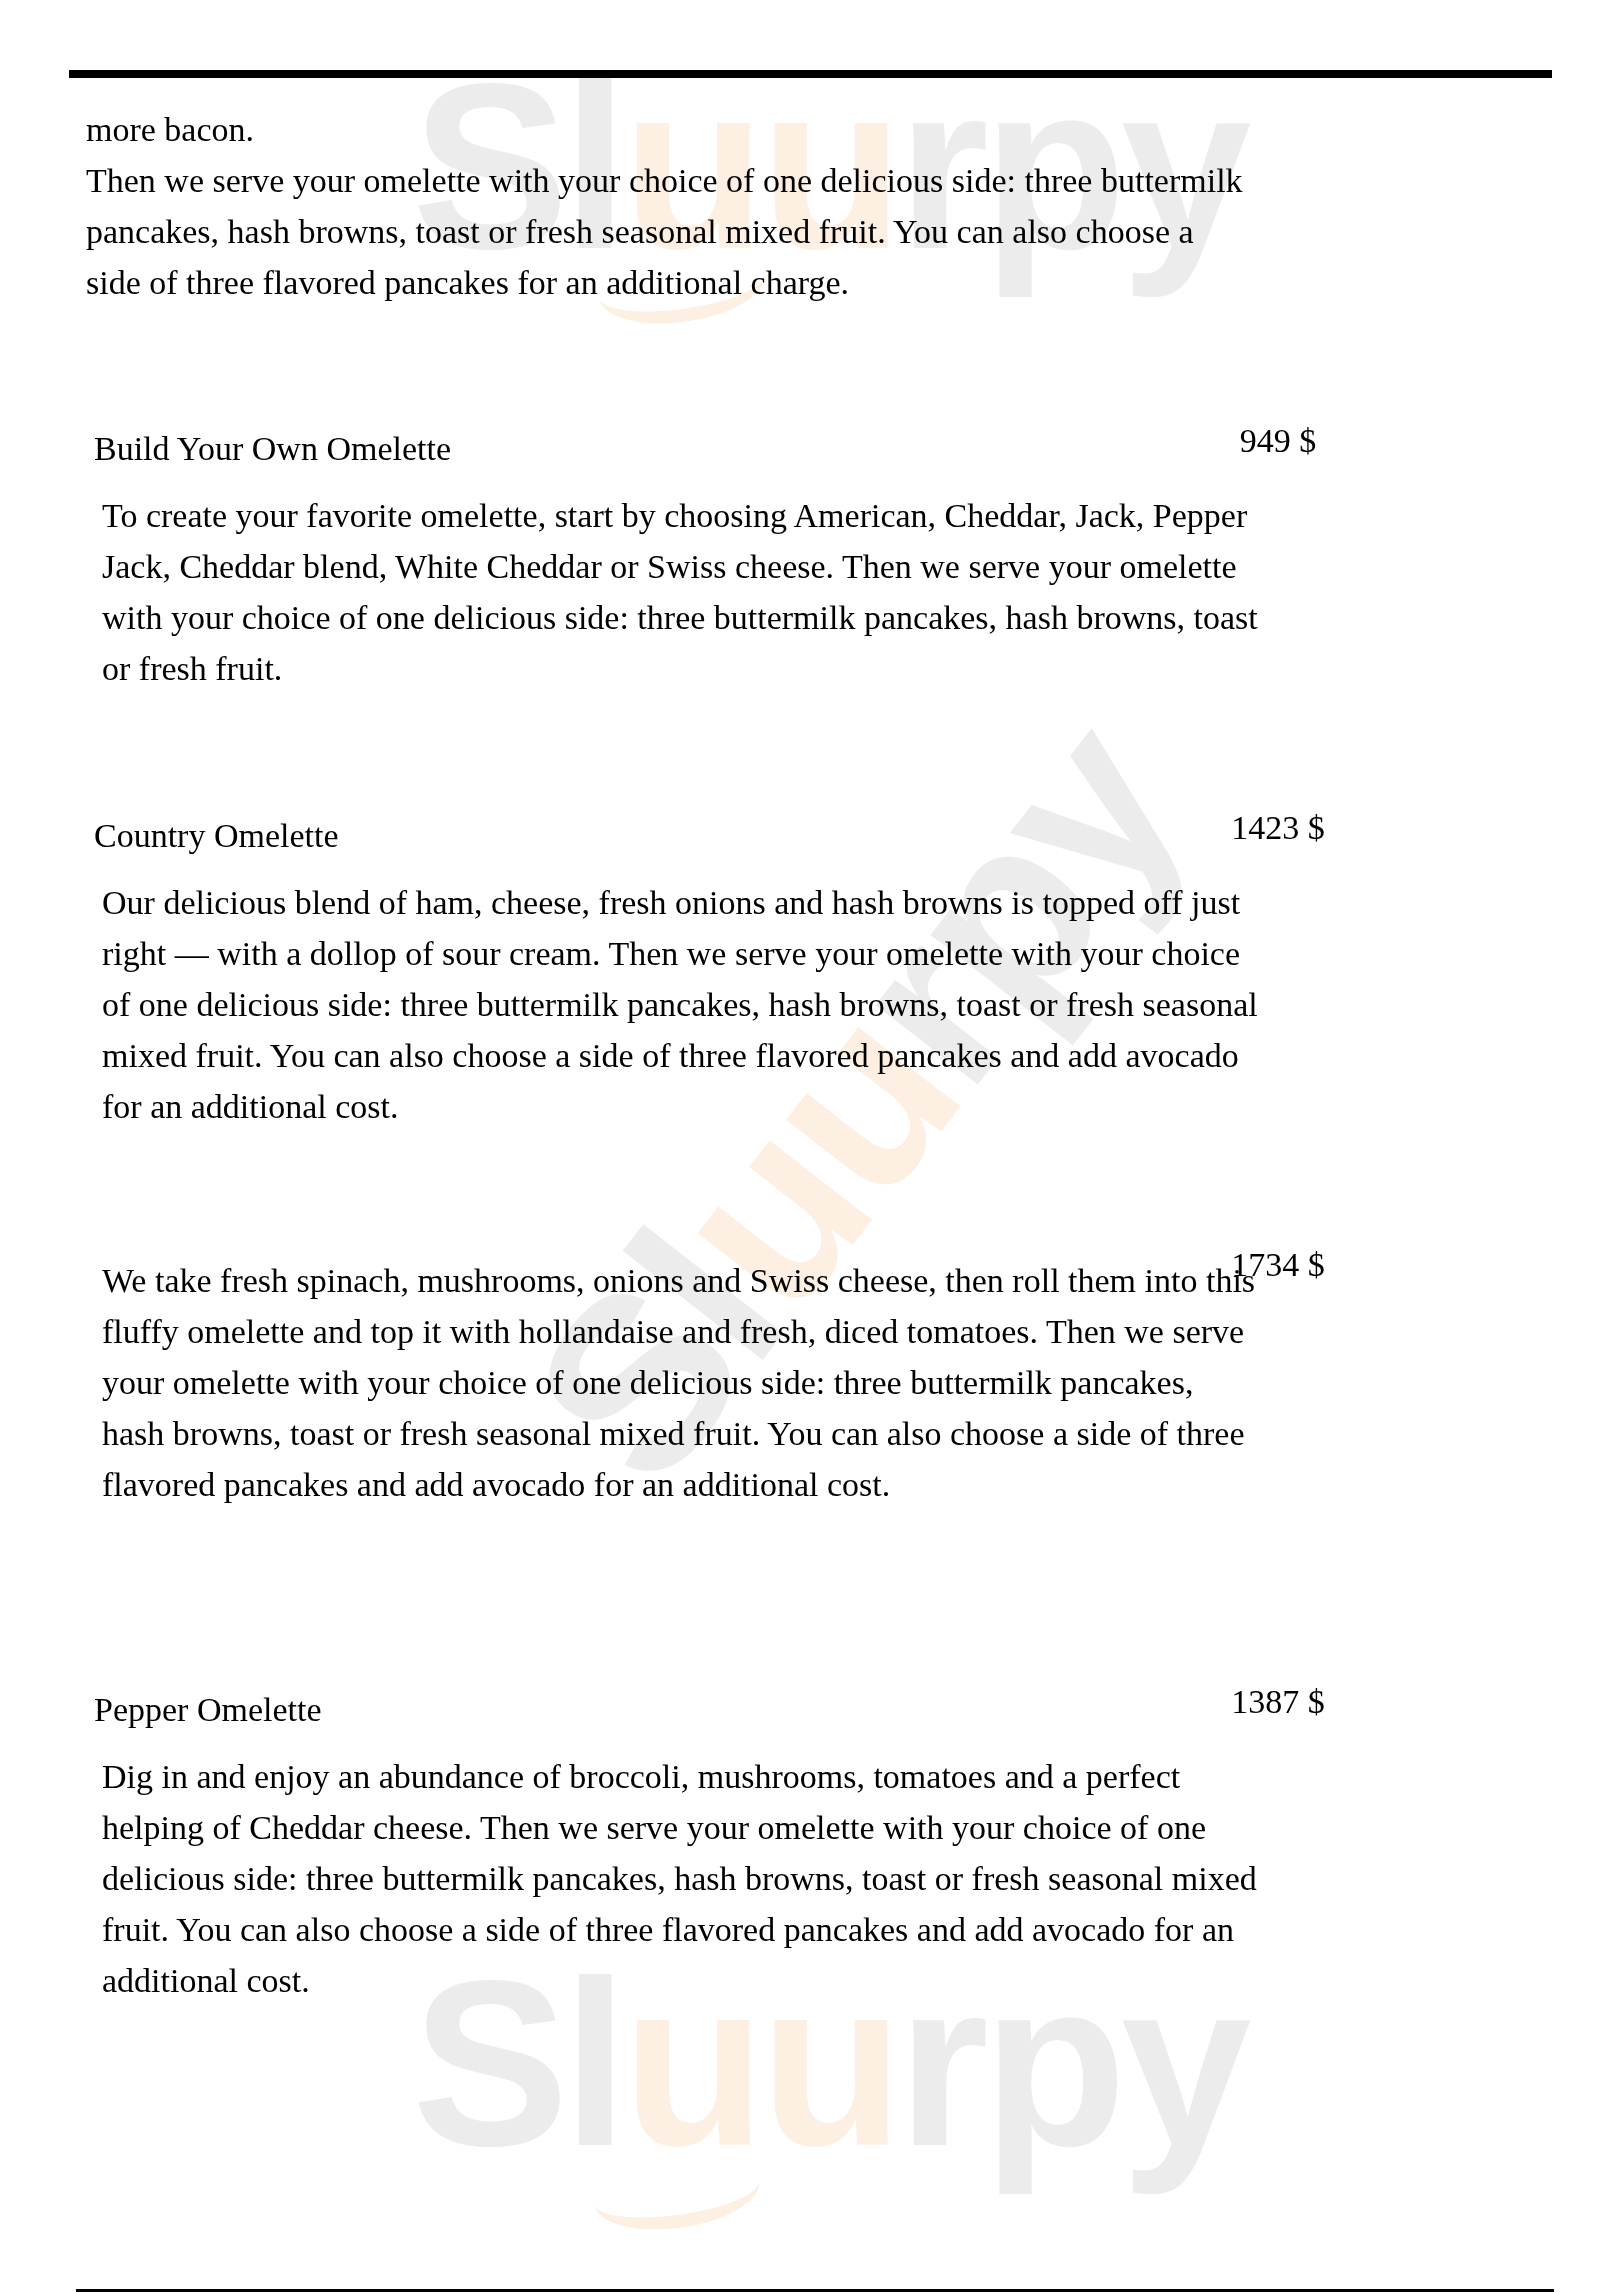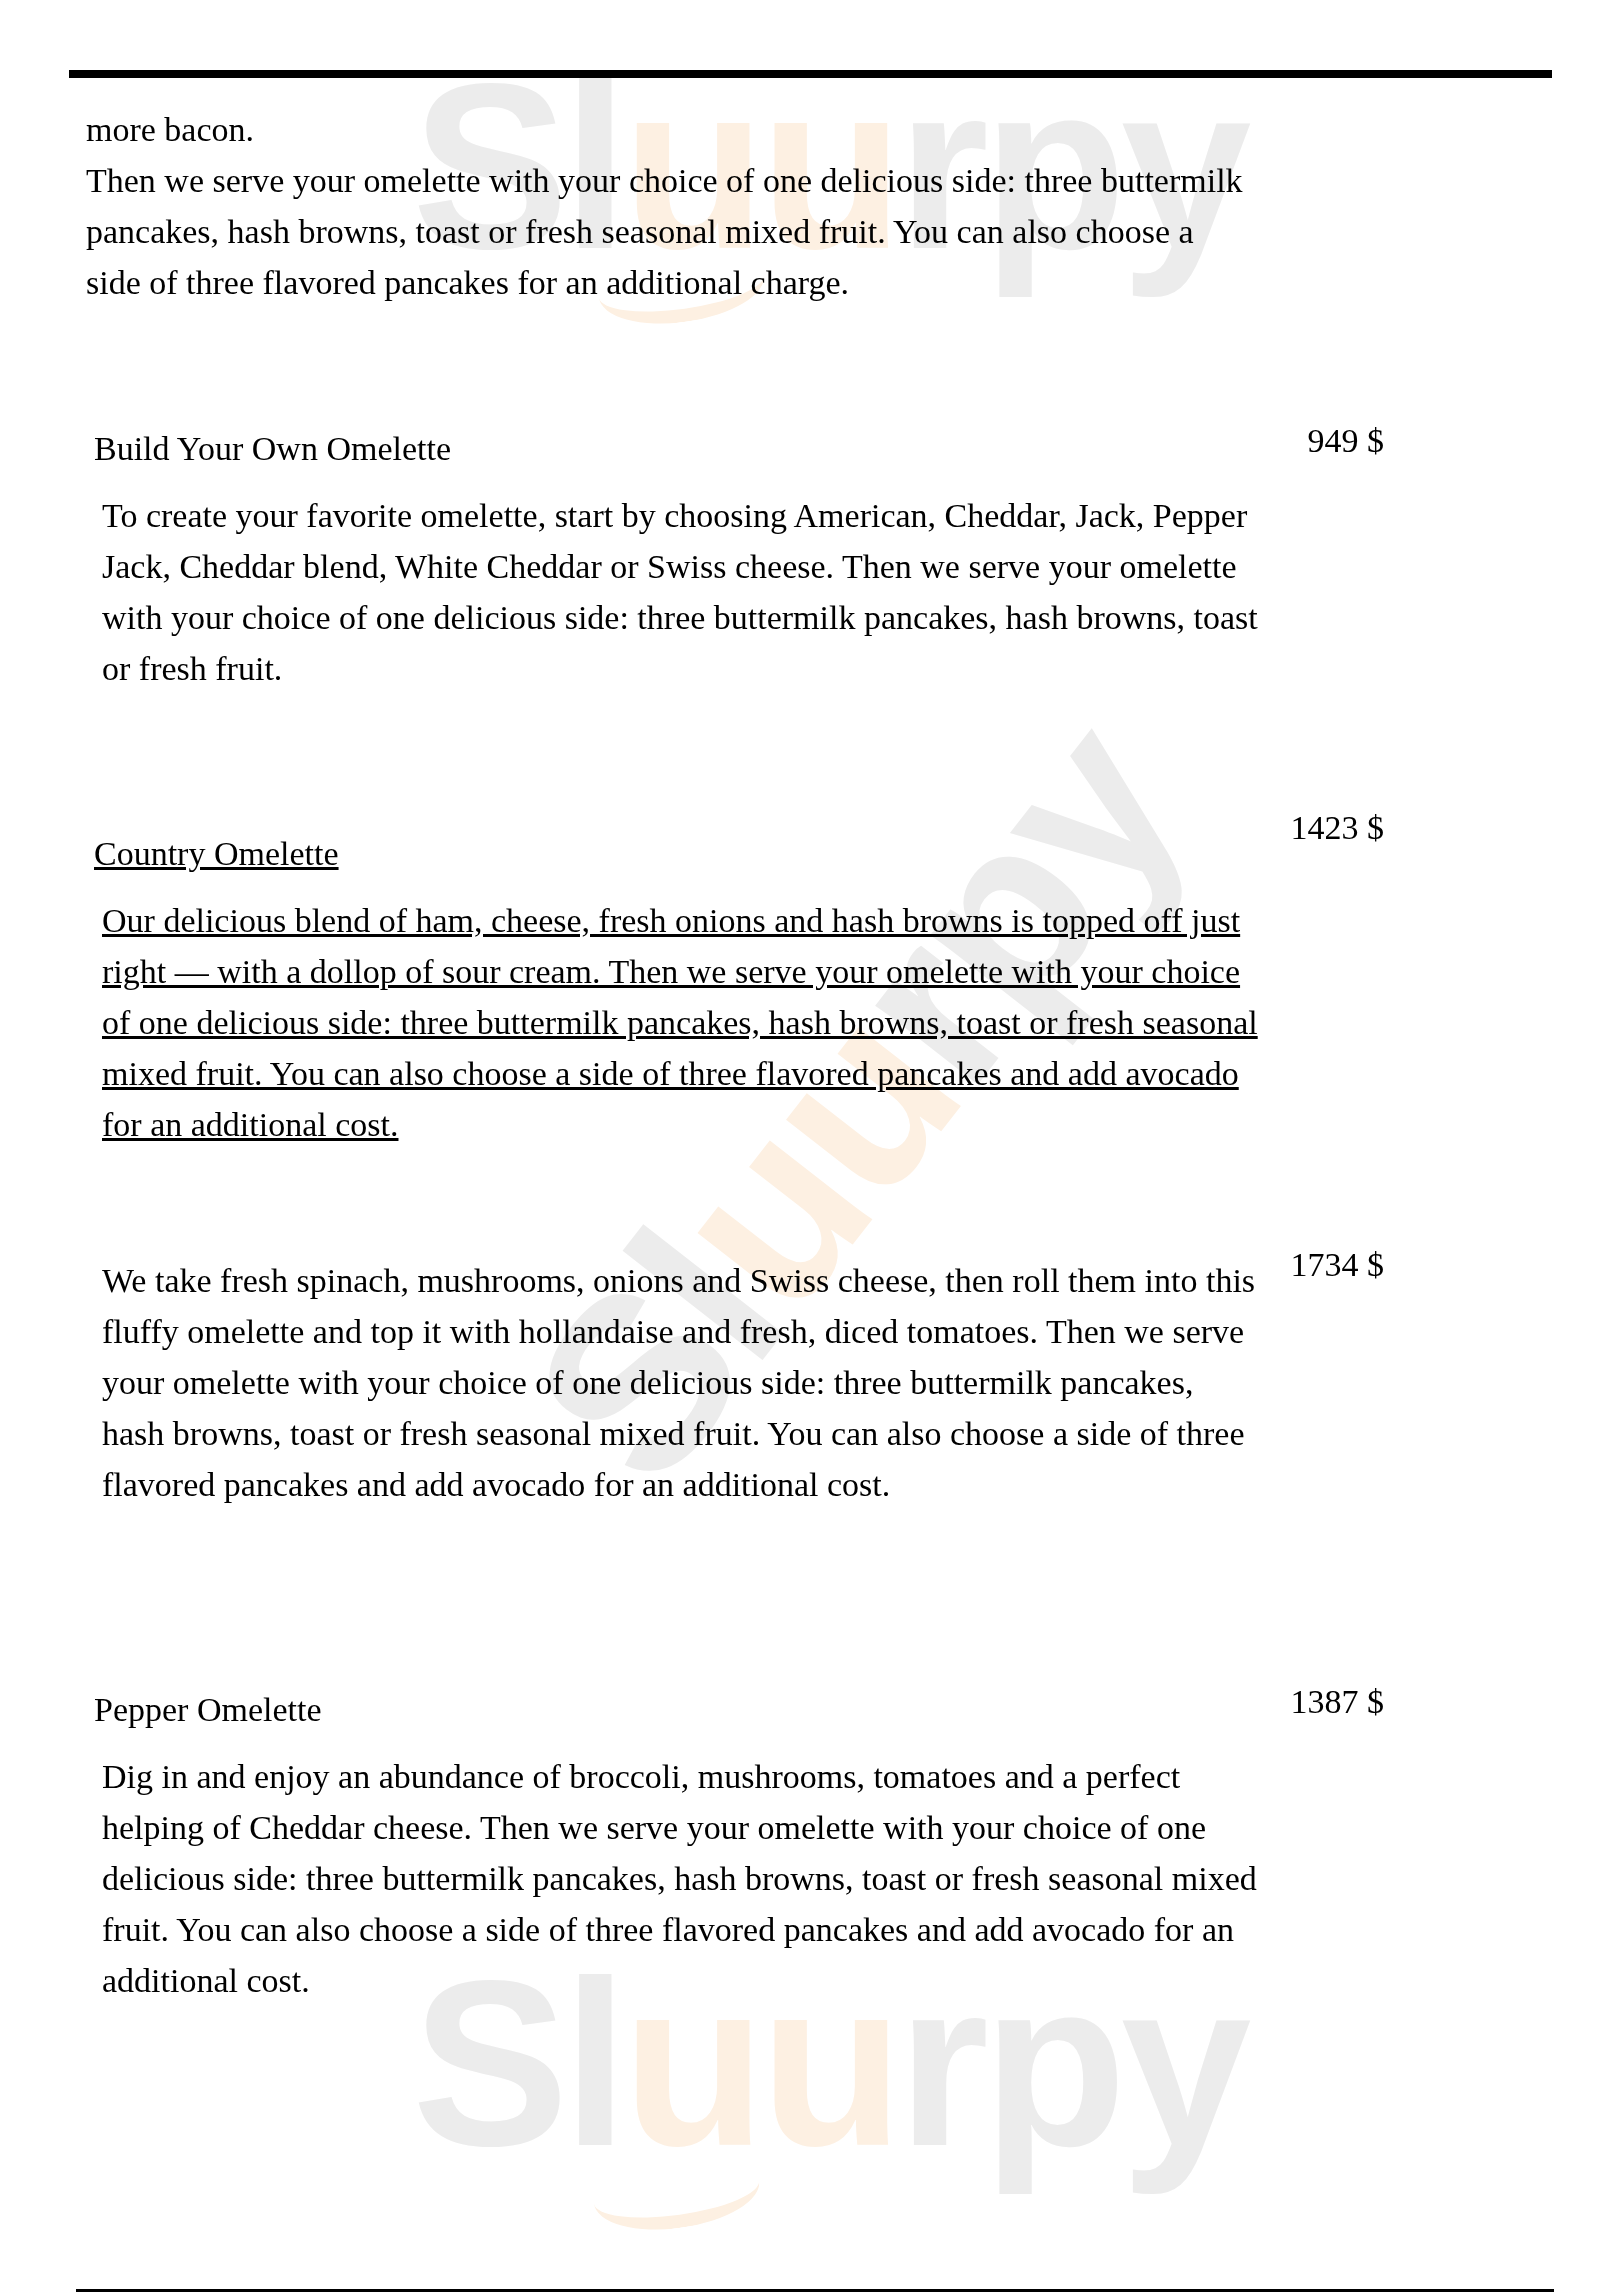--- a/index.html
+++ b/index.html
@@ -29,21 +29,21 @@
     position: absolute; left: 76px; top: 2289px; width: 1478px; height: 3.9px; background: #000; z-index: 2;
   }
   .content { position: absolute; left: 86px; top: 80px; width: 1176px; z-index: 1; }
   .text-block {
     font-size: 34px; line-height: 51px; margin: 0; width: 1166px;
   }
   .item { position: absolute; left: 86px; width: 1176px; z-index: 1; }
   .item-name { font-size: 34px; line-height: 51px; margin: 8px; }
   .item-desc { font-size: 34px; line-height: 51px; margin: 16px; width: 1161px; }
   .price {
-    position: absolute; font-size: 34px; line-height: 51px; text-align: right; width: 196px; right: 0;
+    position: absolute; font-size: 34px; line-height: 51px; text-align: center; width: 196px; right: 8px;
   }
   .price-col { position: absolute; left: 1188px; width: 196px; z-index: 1; }
 </style>
 </head>
 <body>
 
 <div class="watermark wm-top">
   <span class="g">Sl</span><span class="o">uu</span><span class="g">rpy</span>
 </div>
 <div class="wm-smile" style="left:598px; top:250px; transform:rotate(-8deg);"></div>
@@ -66,21 +66,21 @@
 </div>
 
 <div class="item" style="top:415px;">
   <p class="item-name">Build Your Own Omelette</p>
   <p class="item-desc">To create your favorite omelette, start by choosing American, Cheddar, Jack, Pepper Jack, Cheddar blend, White Cheddar or Swiss cheese. Then we serve your omelette with your choice of one delicious side: three buttermilk pancakes, hash browns, toast or fresh fruit.</p>
 </div>
 <div class="price-col" style="top:415px;">
   <span class="price">949 $</span>
 </div>
 
-<div class="item" style="top:820px;text-decoration:underline;">
+<div class="item" style="top:802px;">
   <p class="item-name">Country Omelette</p>
   <p class="item-desc">Our delicious blend of ham, cheese, fresh onions and hash browns is topped off just right — with a dollop of sour cream. Then we serve your omelette with your choice of one delicious side: three buttermilk pancakes, hash browns, toast or fresh seasonal mixed fruit. You can also choose a side of three flavored pancakes and add avocado for an additional cost.</p>
 </div>
 <div class="price-col" style="top:802px;">
   <span class="price">1423 $</span>
 </div>
 
 <div class="item" style="top:1239px;">
   <p class="item-desc">We take fresh spinach, mushrooms, onions and Swiss cheese, then roll them into this fluffy omelette and top it with hollandaise and fresh, diced tomatoes. Then we serve your omelette with your choice of one delicious side: three buttermilk pancakes, hash browns, toast or fresh seasonal mixed fruit. You can also choose a side of three flavored pancakes and add avocado for an additional cost.</p>
 </div>

